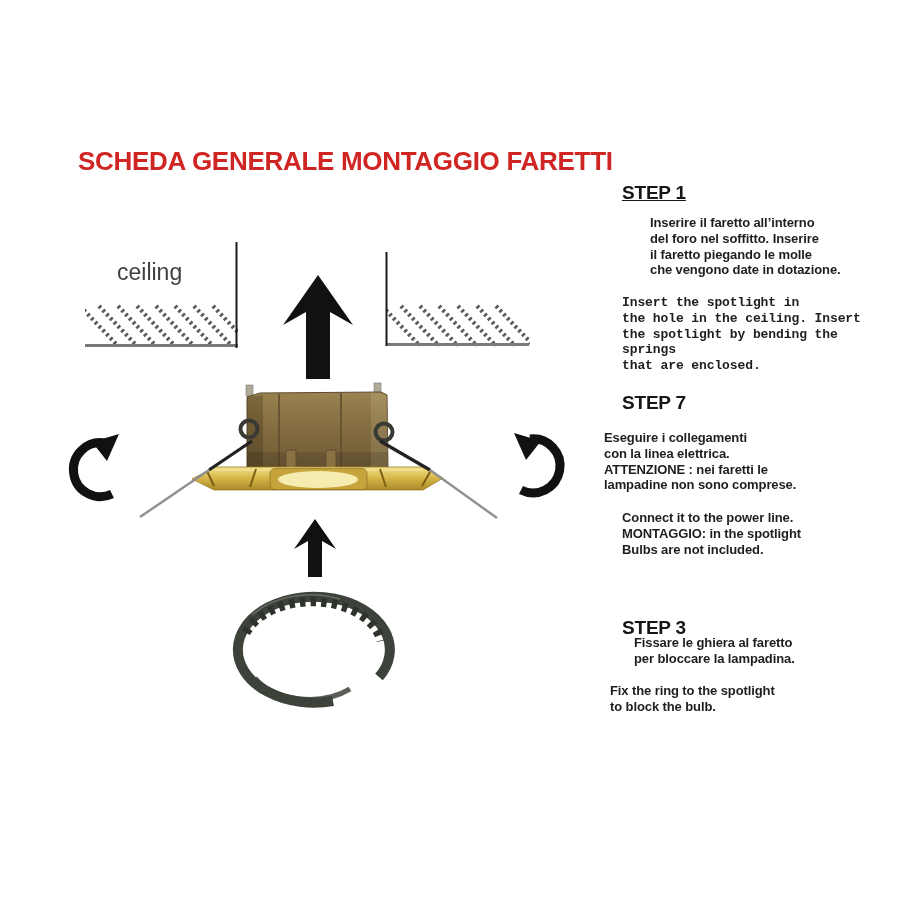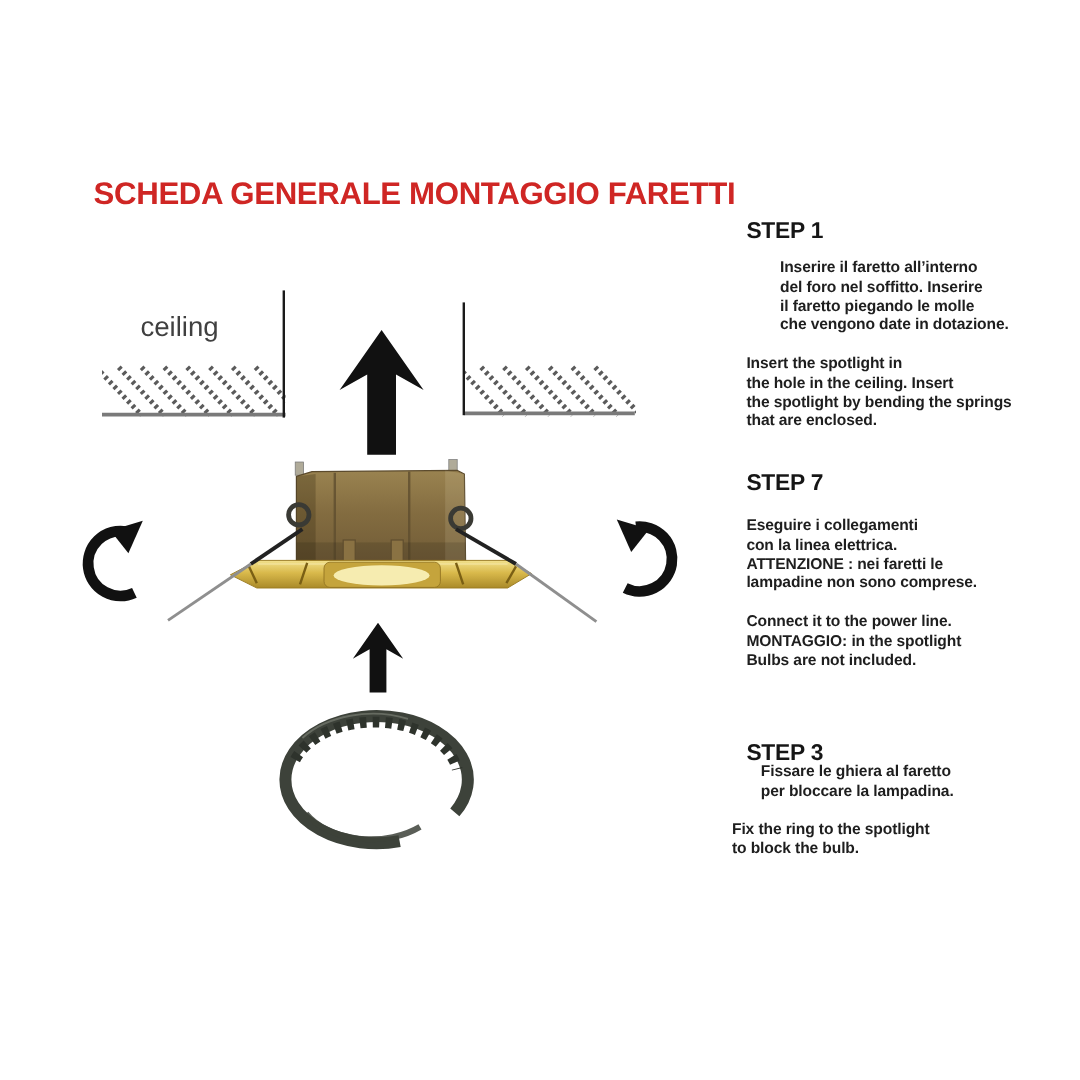--- a/index.html
+++ b/index.html
@@ -19,25 +19,25 @@
   #diagram-svg{left:0;top:0;}
   .step-heading{
     font-size:19px;font-weight:700;color:#161616;letter-spacing:-0.2px;
     white-space:nowrap;
   }
   .step-para{
     font-size:13px;font-weight:700;color:#1e1e1e;line-height:15.8px;
     letter-spacing:-0.1px;white-space:pre-line;width:270px;
   }
   
-  #step1-heading{left:622px;top:182px;}
+  #step1-heading{left:622px;top:182px;text-decoration:underline;}
   #step1-it{left:650px;top:215px;}
-  #step1-en{left:622px;top:295px;}
+  #step1-en{left:622px;top:295px;font-family:Liberation Mono, monospace;}
   #step2-heading{left:622px;top:392px;}
-  #step2-it{left:622px;top:430px;}
+  #step2-it{left:604px;top:430px;}
   #step2-en{left:622px;top:510px;}
   #step3-heading{left:622px;top:601px;margin-top:16px;}
   #step3-it{left:634px;top:635px;}
   #step3-en{left:610px;top:683px;}
 </style>
 </head>
 <body>
 
 <div id="sheet-title" class="abs">SCHEDA GENERALE MONTAGGIO FARETTI</div>
 

